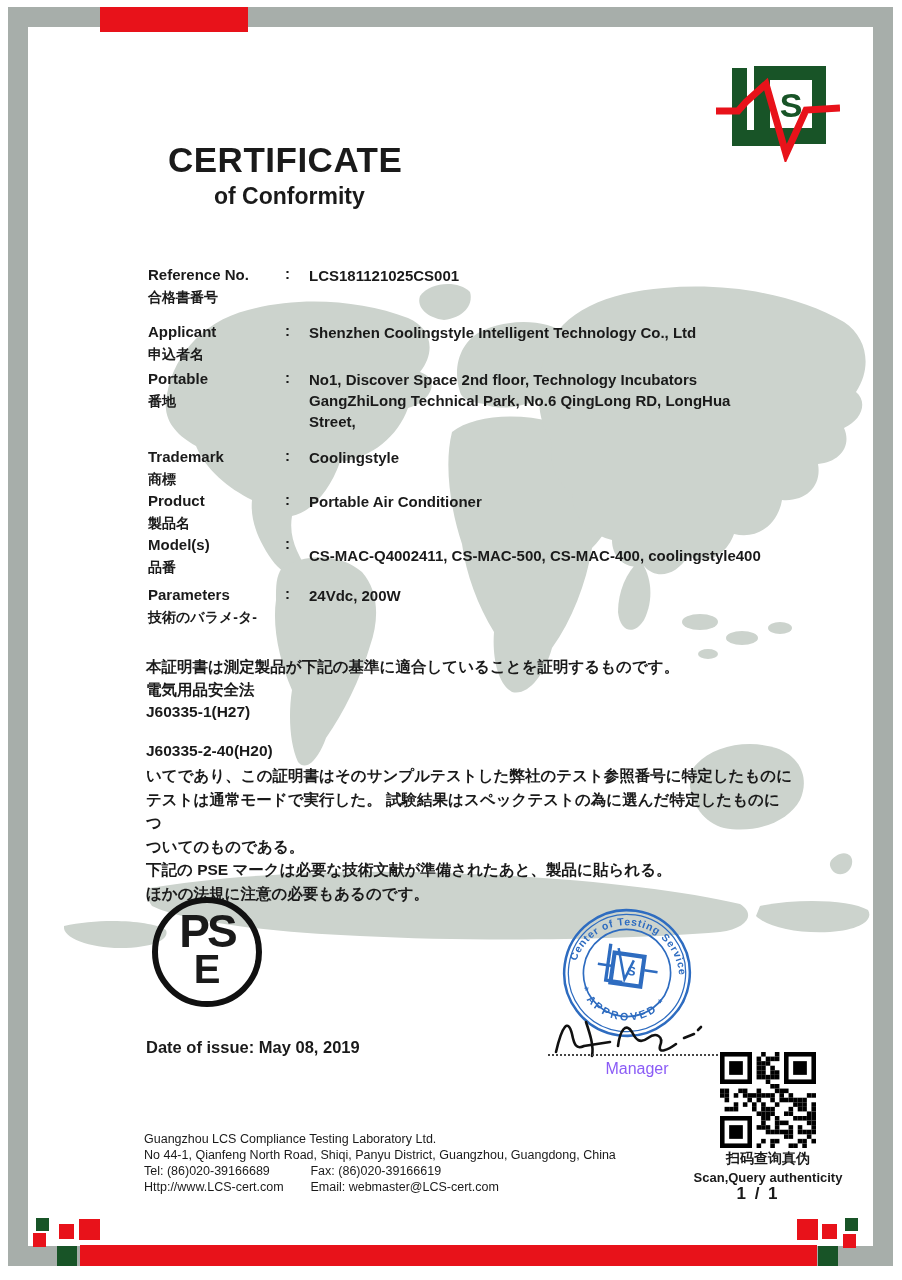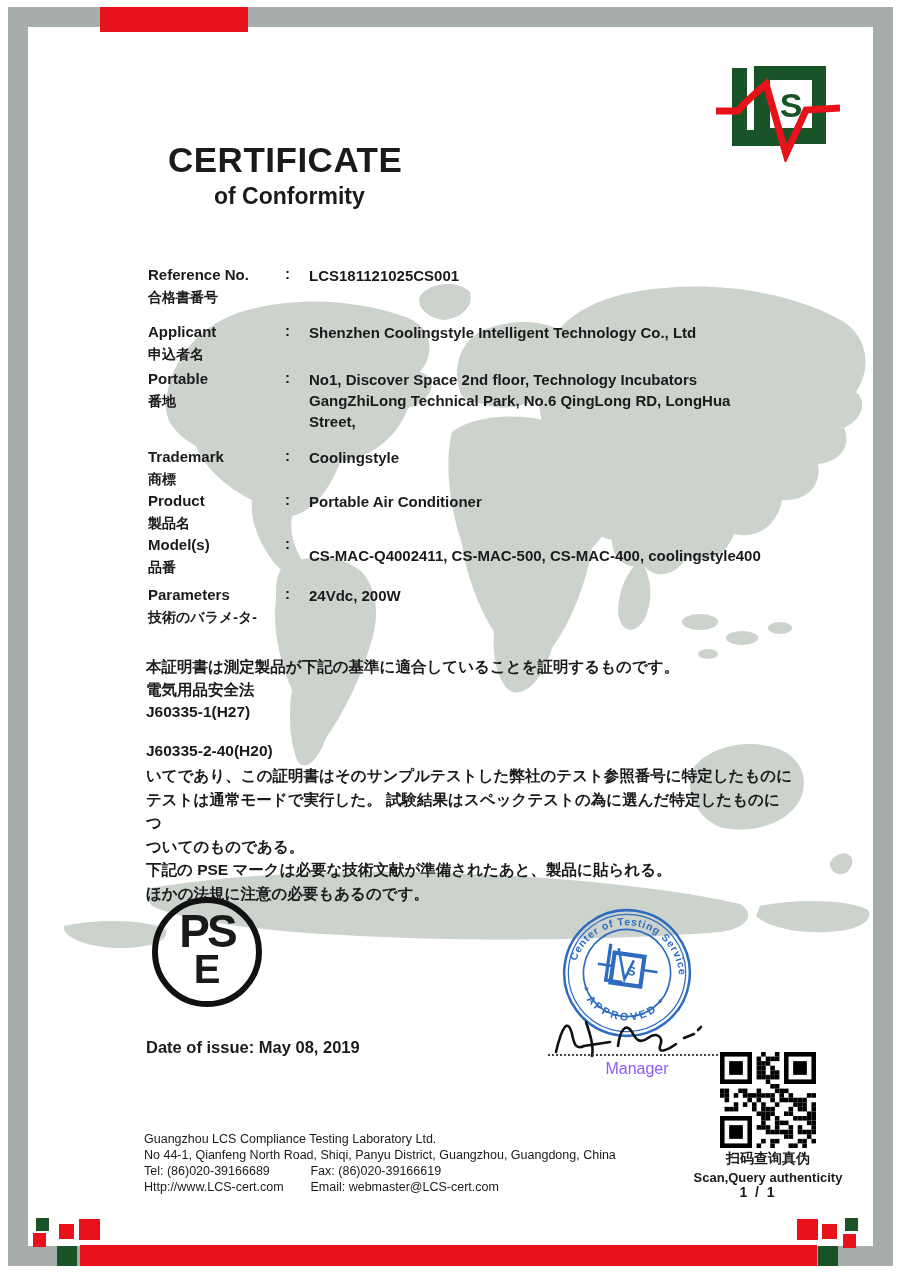--- a/index.html
+++ b/index.html
@@ -36,21 +36,21 @@
   
   .stamp{left:560px;top:906px;width:134px;height:134px;}
   .sig{left:546px;top:1008px;width:188px;height:50px;}
   .sigline{left:548px;top:1054px;width:178px;border-bottom:2px dotted #444;height:0;}
   .manager{left:548px;top:1060px;width:178px;text-align:center;font-size:16px;color:#8b5cf6;}
   
   .qr{left:720px;top:1052px;width:96px;height:96px;}
   .qrcap{left:668px;top:1150px;width:200px;text-align:center;}
   .qrcap .zh{font-size:14px;font-weight:bold;}
   .qrcap .en{font-size:13px;font-weight:bold;margin-top:2px;}
-  .pageno{left:668px;top:1184px;width:180px;text-align:center;font-size:14px;font-weight:bold;letter-spacing:2px;}
+  .pageno{left:668px;top:1184px;width:180px;text-align:center;font-size:17px;font-weight:bold;letter-spacing:2px;}
   
   .footer{left:144px;top:1131px;font-size:12.5px;line-height:16px;}
   .footer .col1{display:inline-block;width:163px;}
   .logo{left:716px;top:64px;width:124px;height:98px;}
 </style>
 </head>
 <body>
 
 <div class="page">
 

